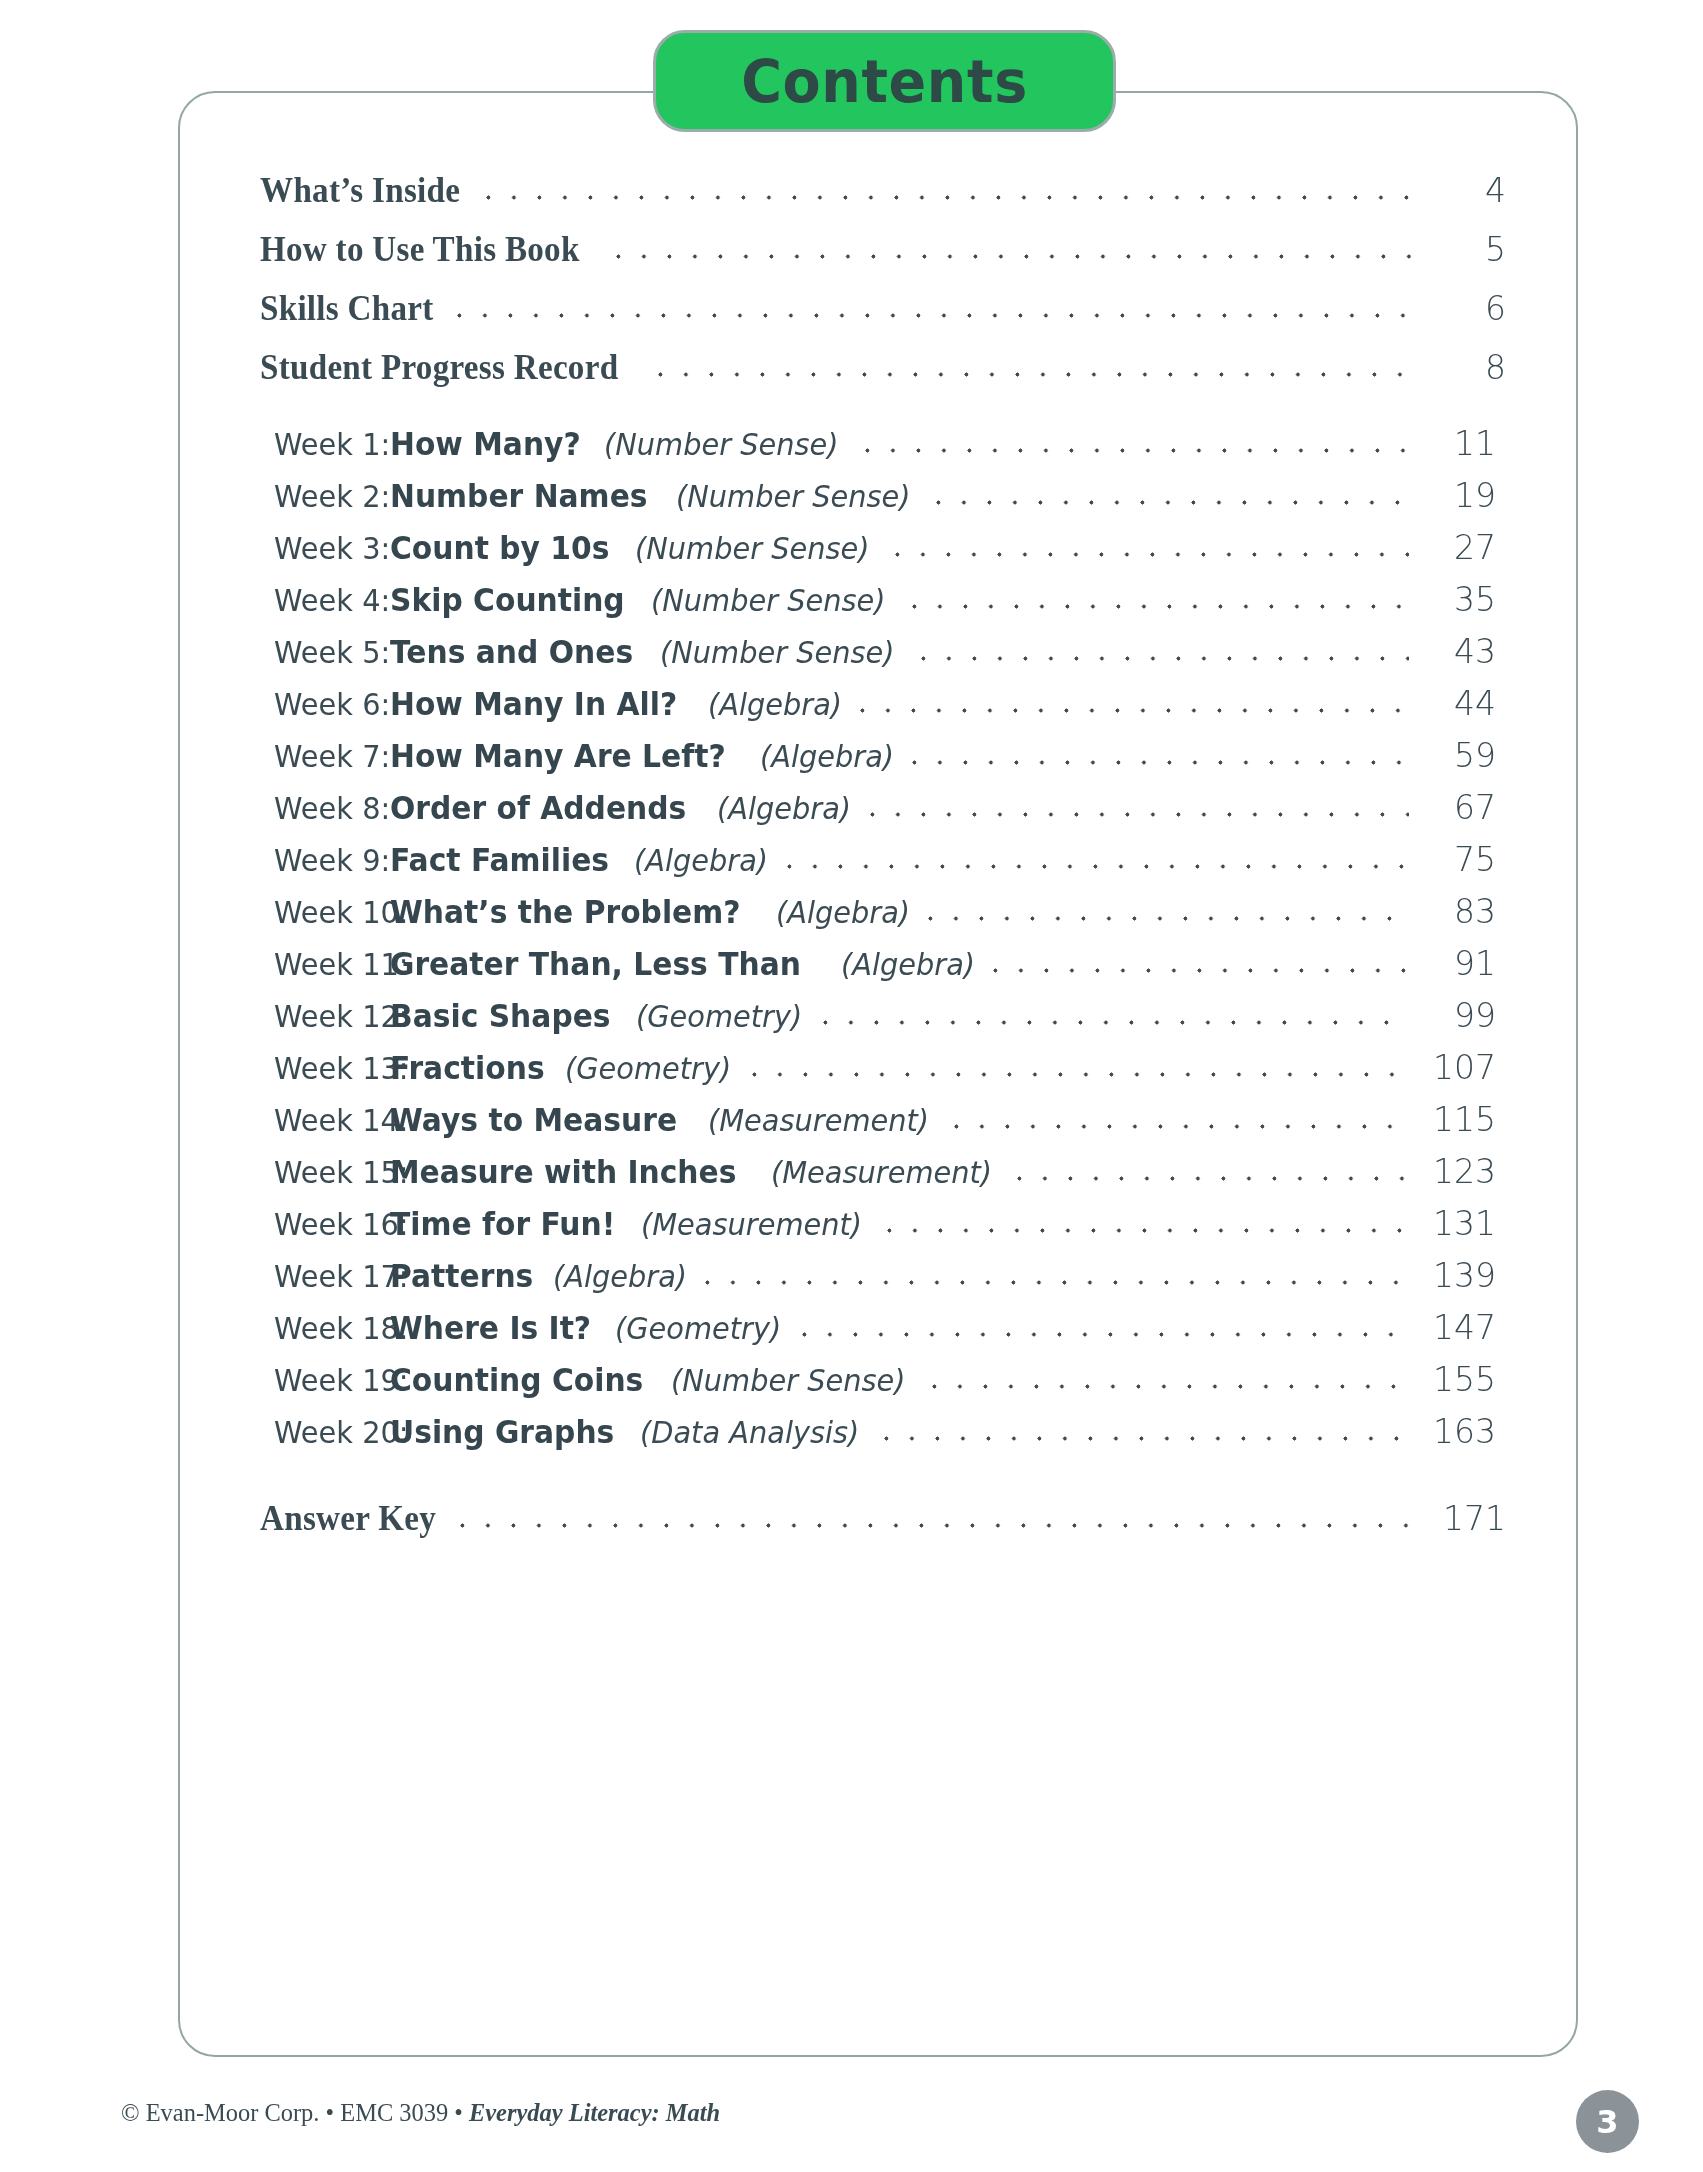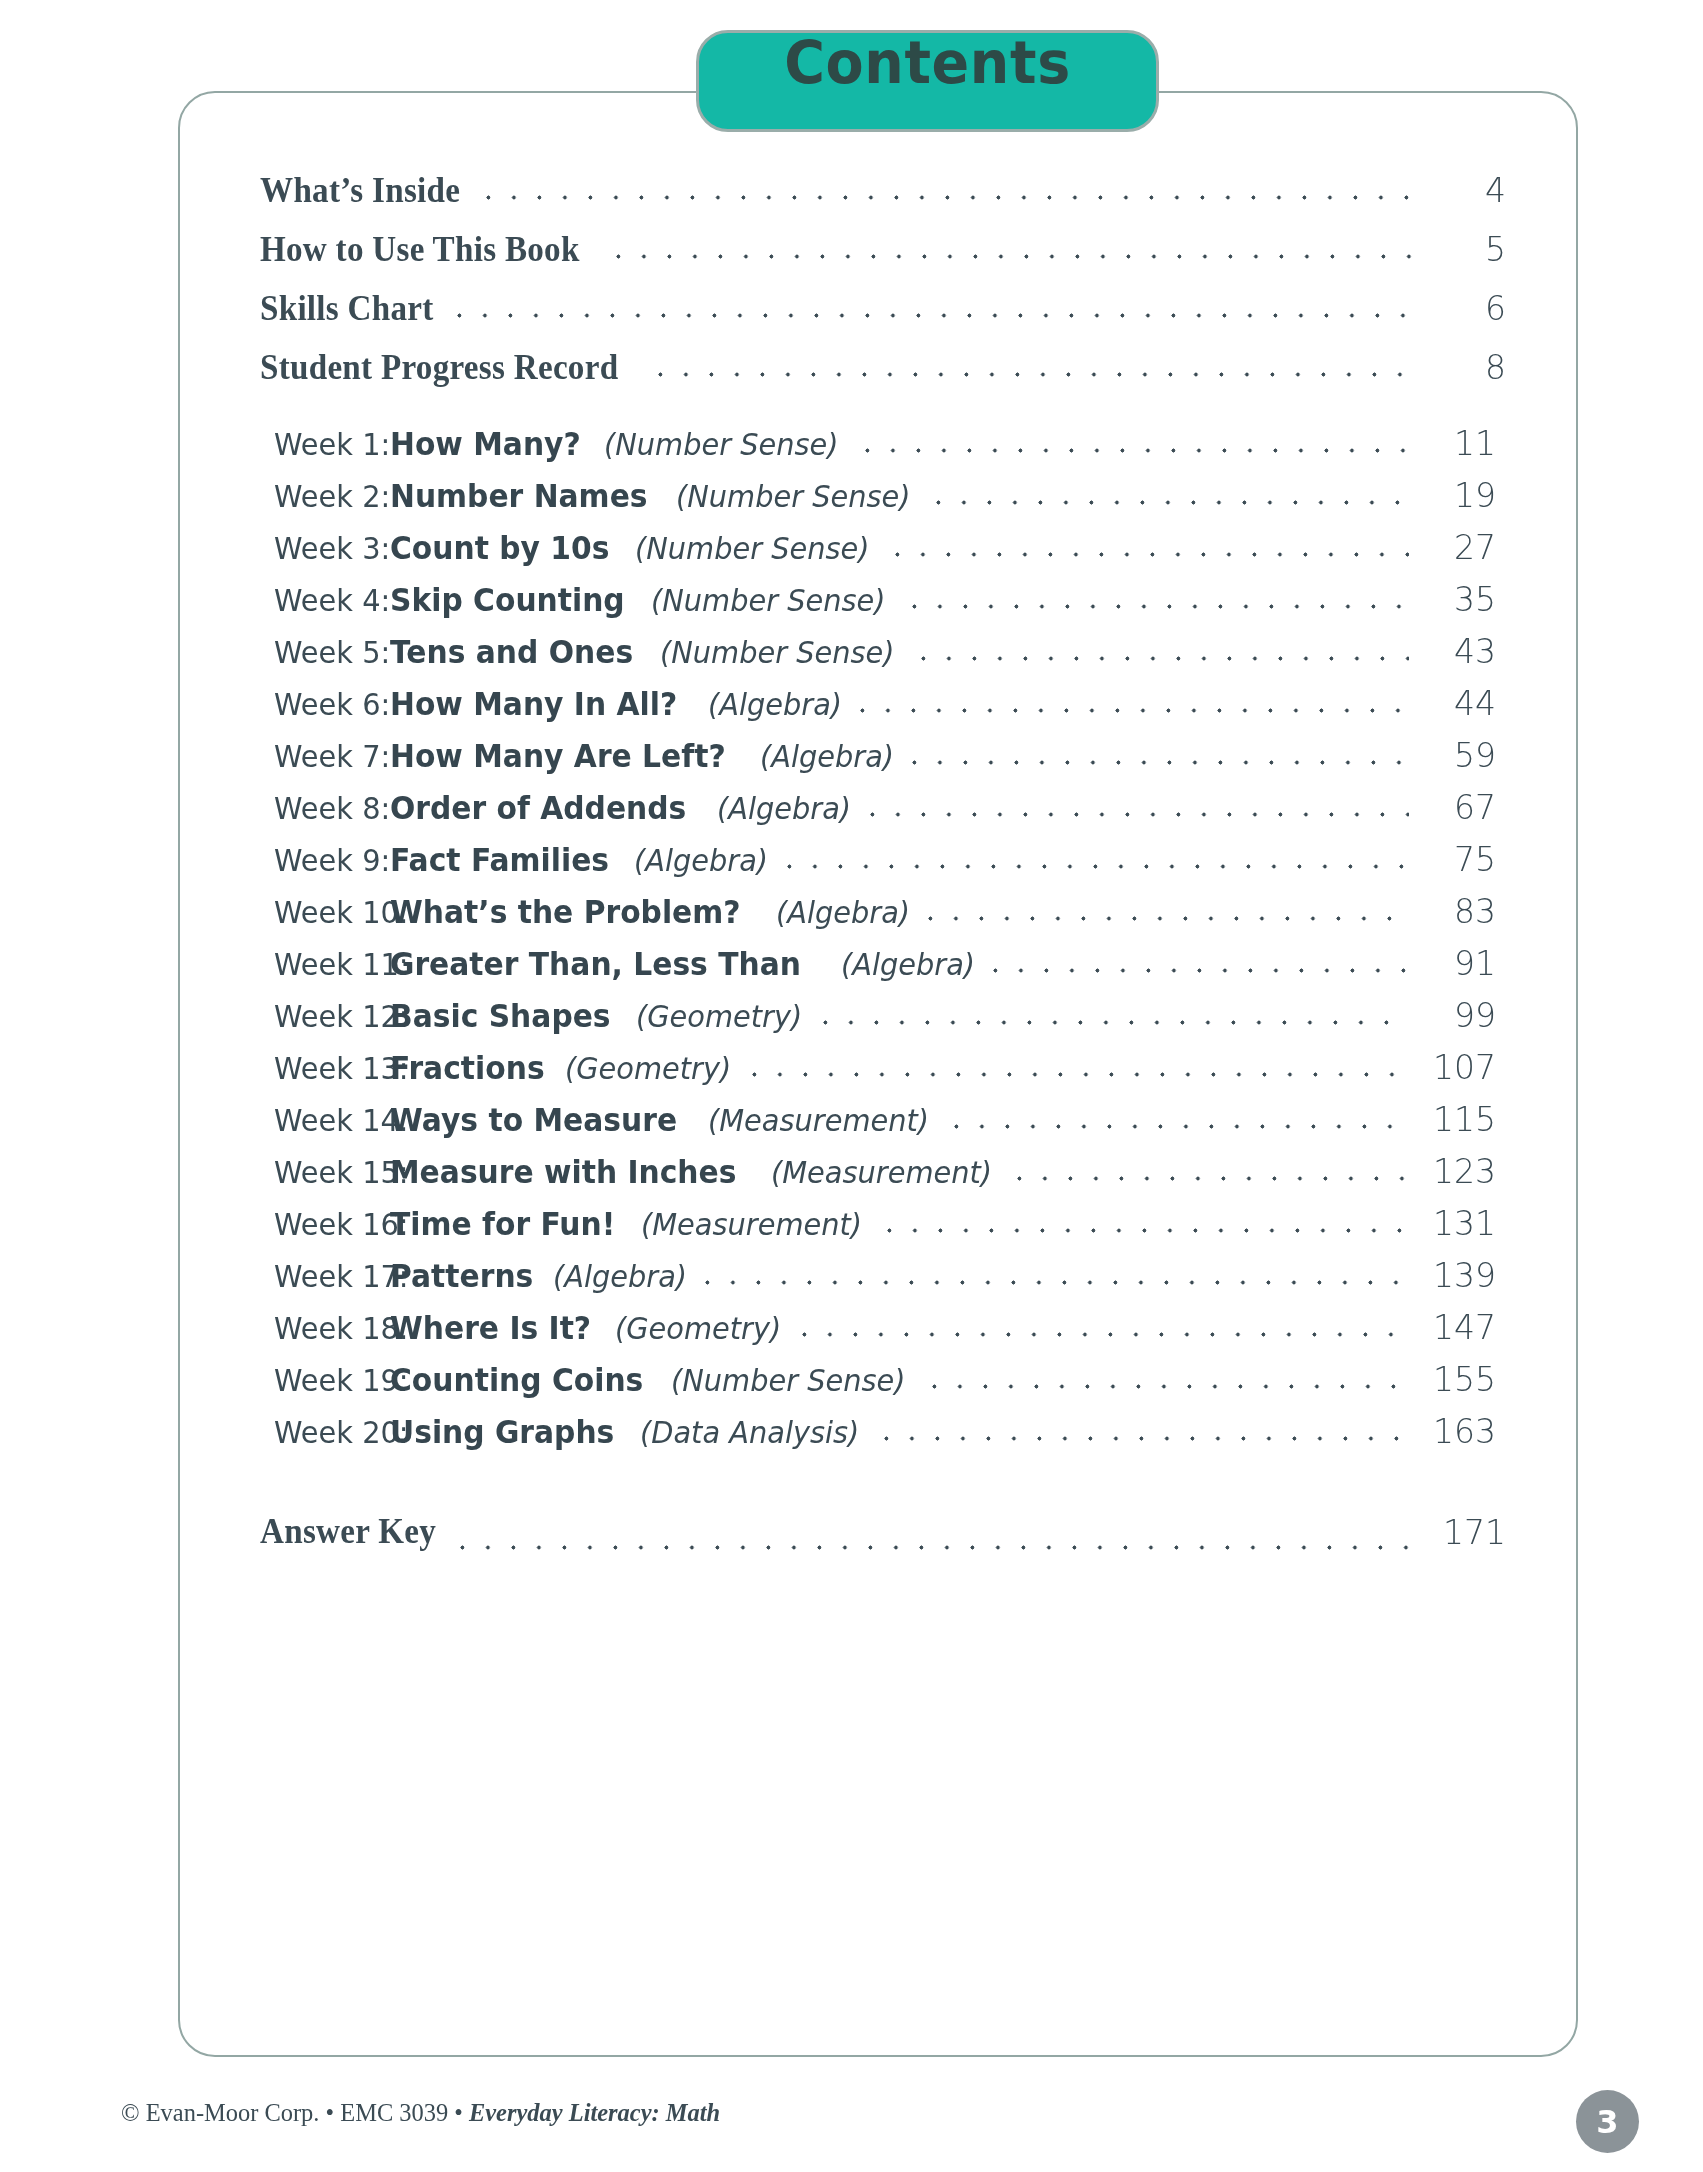--- a/index.html
+++ b/index.html
@@ -31,27 +31,26 @@
 
   
   #contents-badge {
     position: absolute;
     left: 653px;
     top: 30px;
     width: 463px;
     height: 102px;
     border: 3.4px solid #9aadaa;
     border-radius: 32px;
-    background: #14b8a6;
+    background: #22c55e;
     box-sizing: border-box;
     display: flex;
-    align-items: flex-start;
+    align-items: center;
     justify-content: center;
     z-index: 5;
-    margin-left: 43px;
   }
   #contents-badge .badge-text {
     font-family: "DejaVu Sans", sans-serif;
     font-weight: bold;
     font-size: 59px;
     letter-spacing: 0.7px;
     color: #2d4a47;
     line-height: 1;
     transform: scaleX(0.94);
   }
@@ -155,21 +154,20 @@
     margin-left: 9px;
     transform: scaleX(0.93);
     transform-origin: left center;
   }
   .wk-row .leader::after { bottom: 0.17em; }
 
   
   #answer-key-row {
     margin-top: 33px;
     height: 55px;
-    align-items: flex-end;
   }
   #answer-key-row .fm-label {
     font-size: 36px;
   }
 
   
   #footer {
     position: absolute;
     left: 121px;
     top: 2098px;

